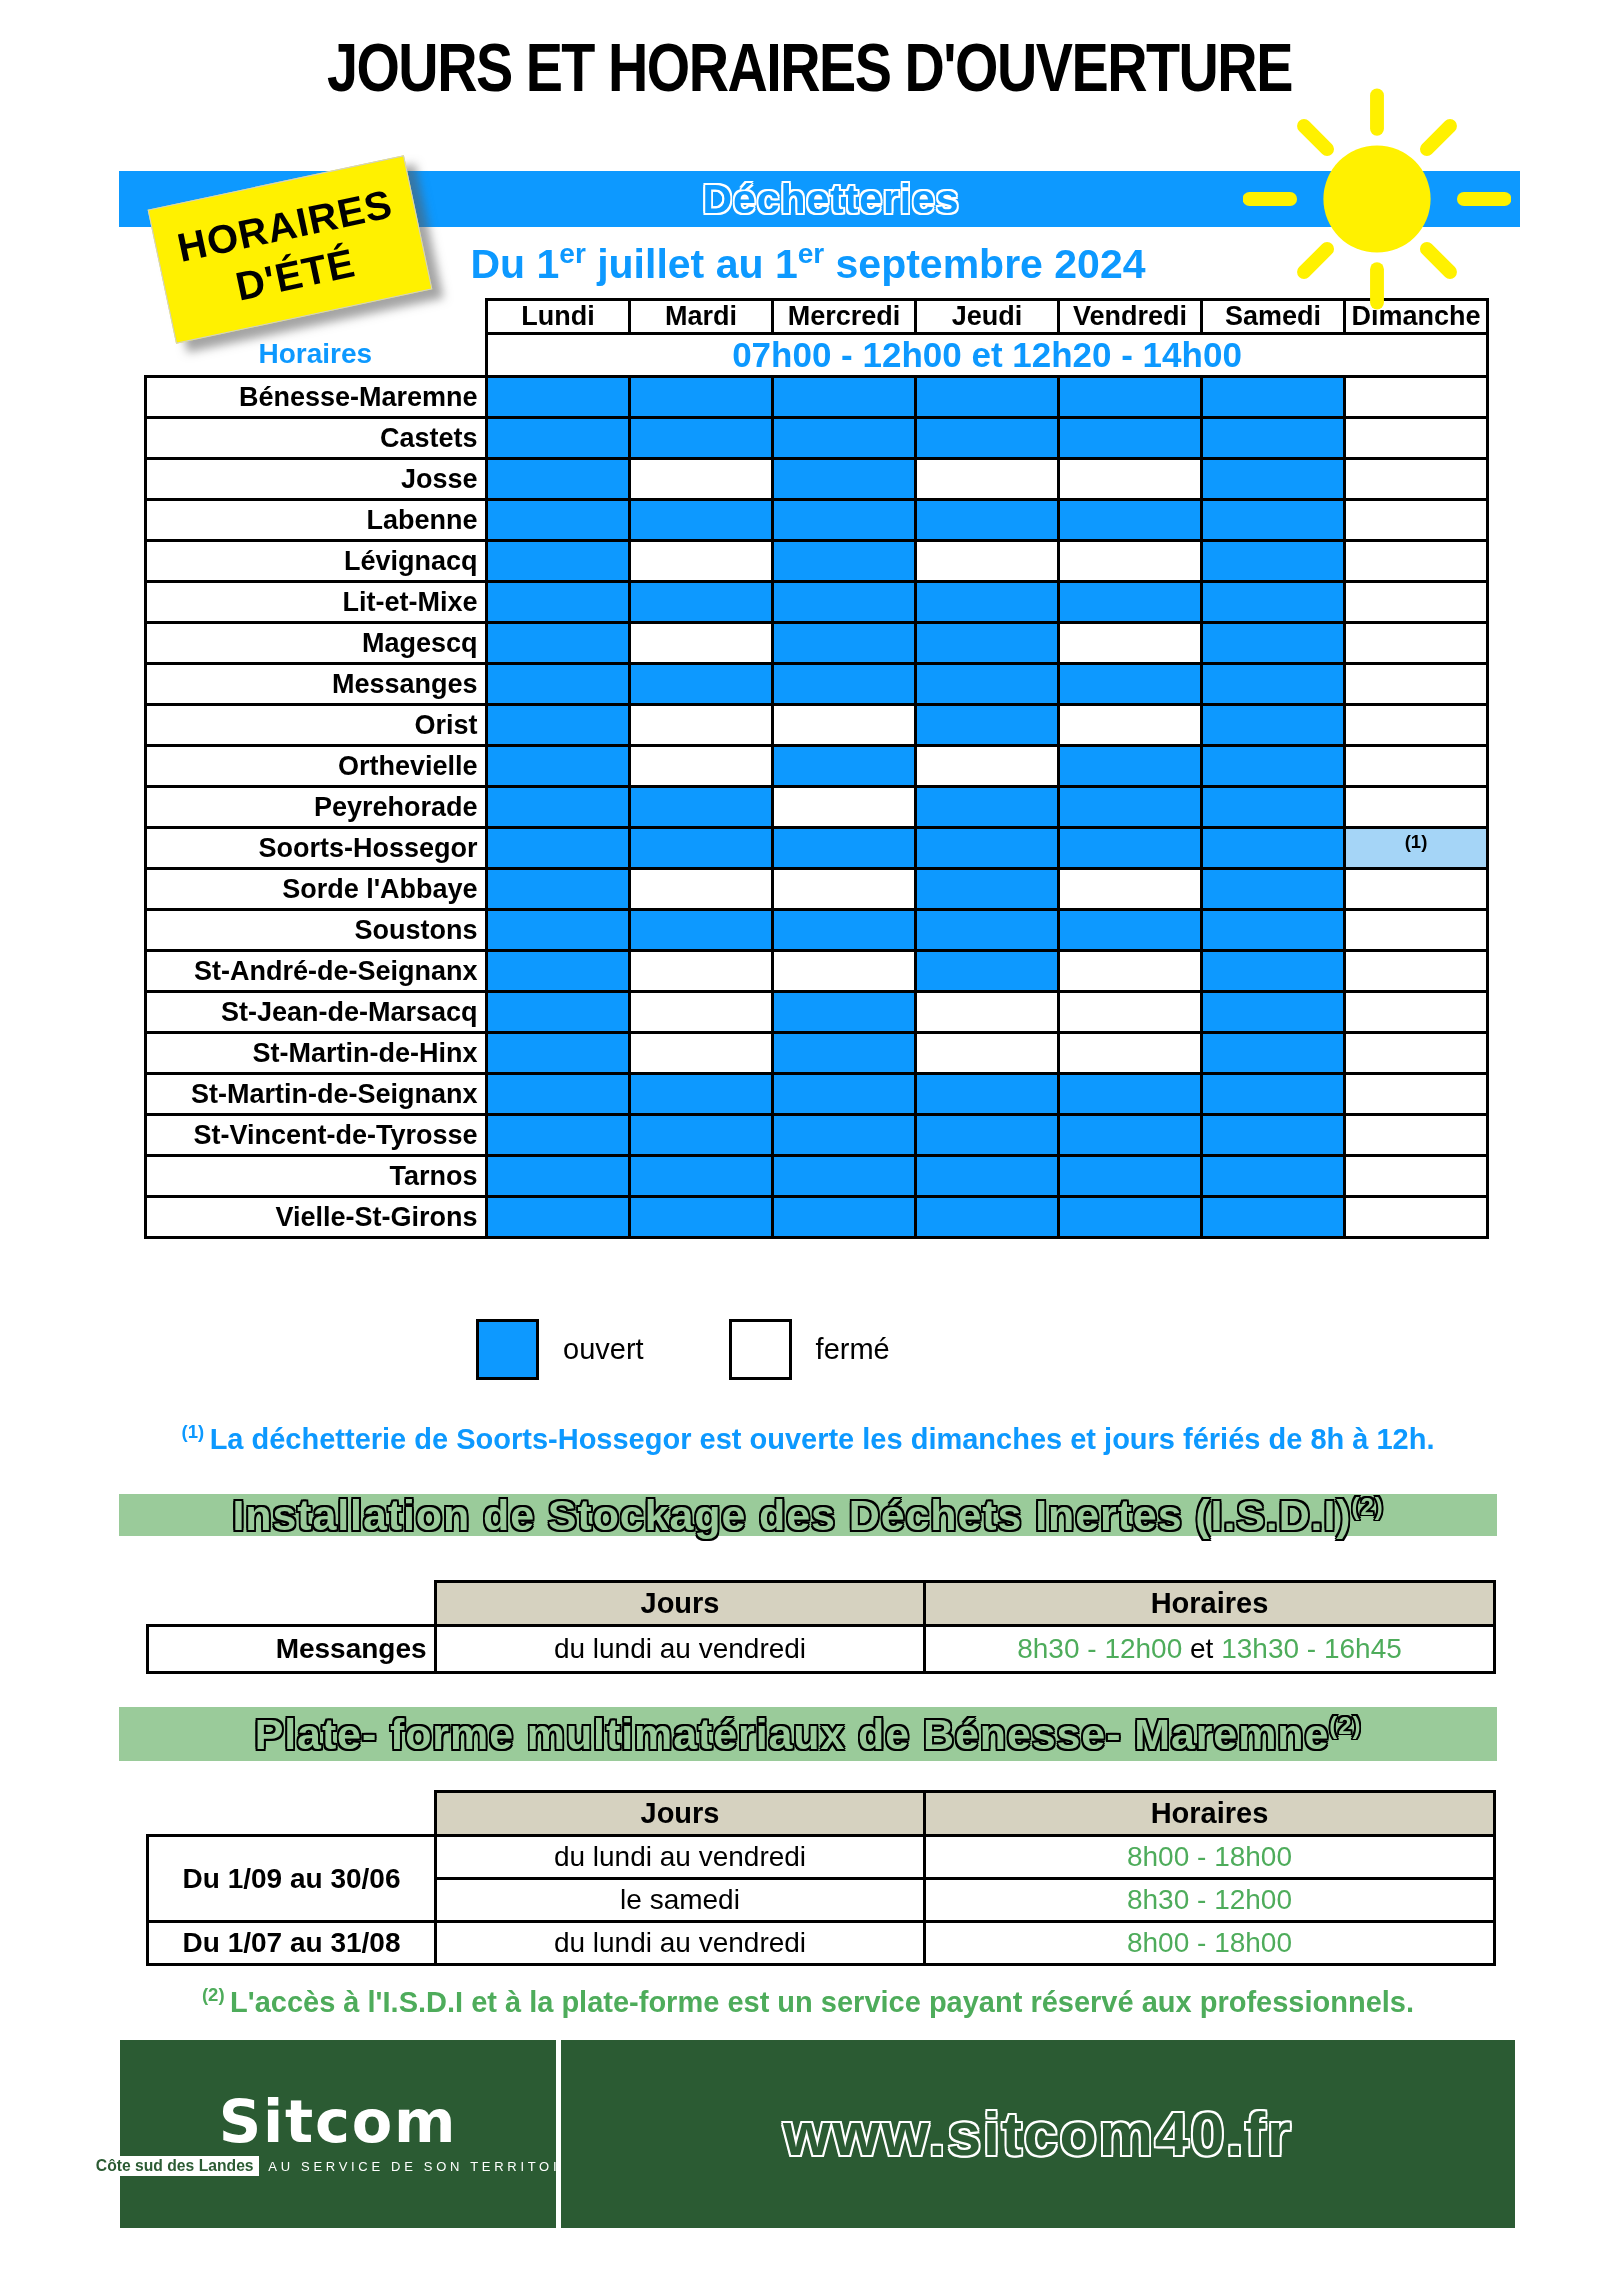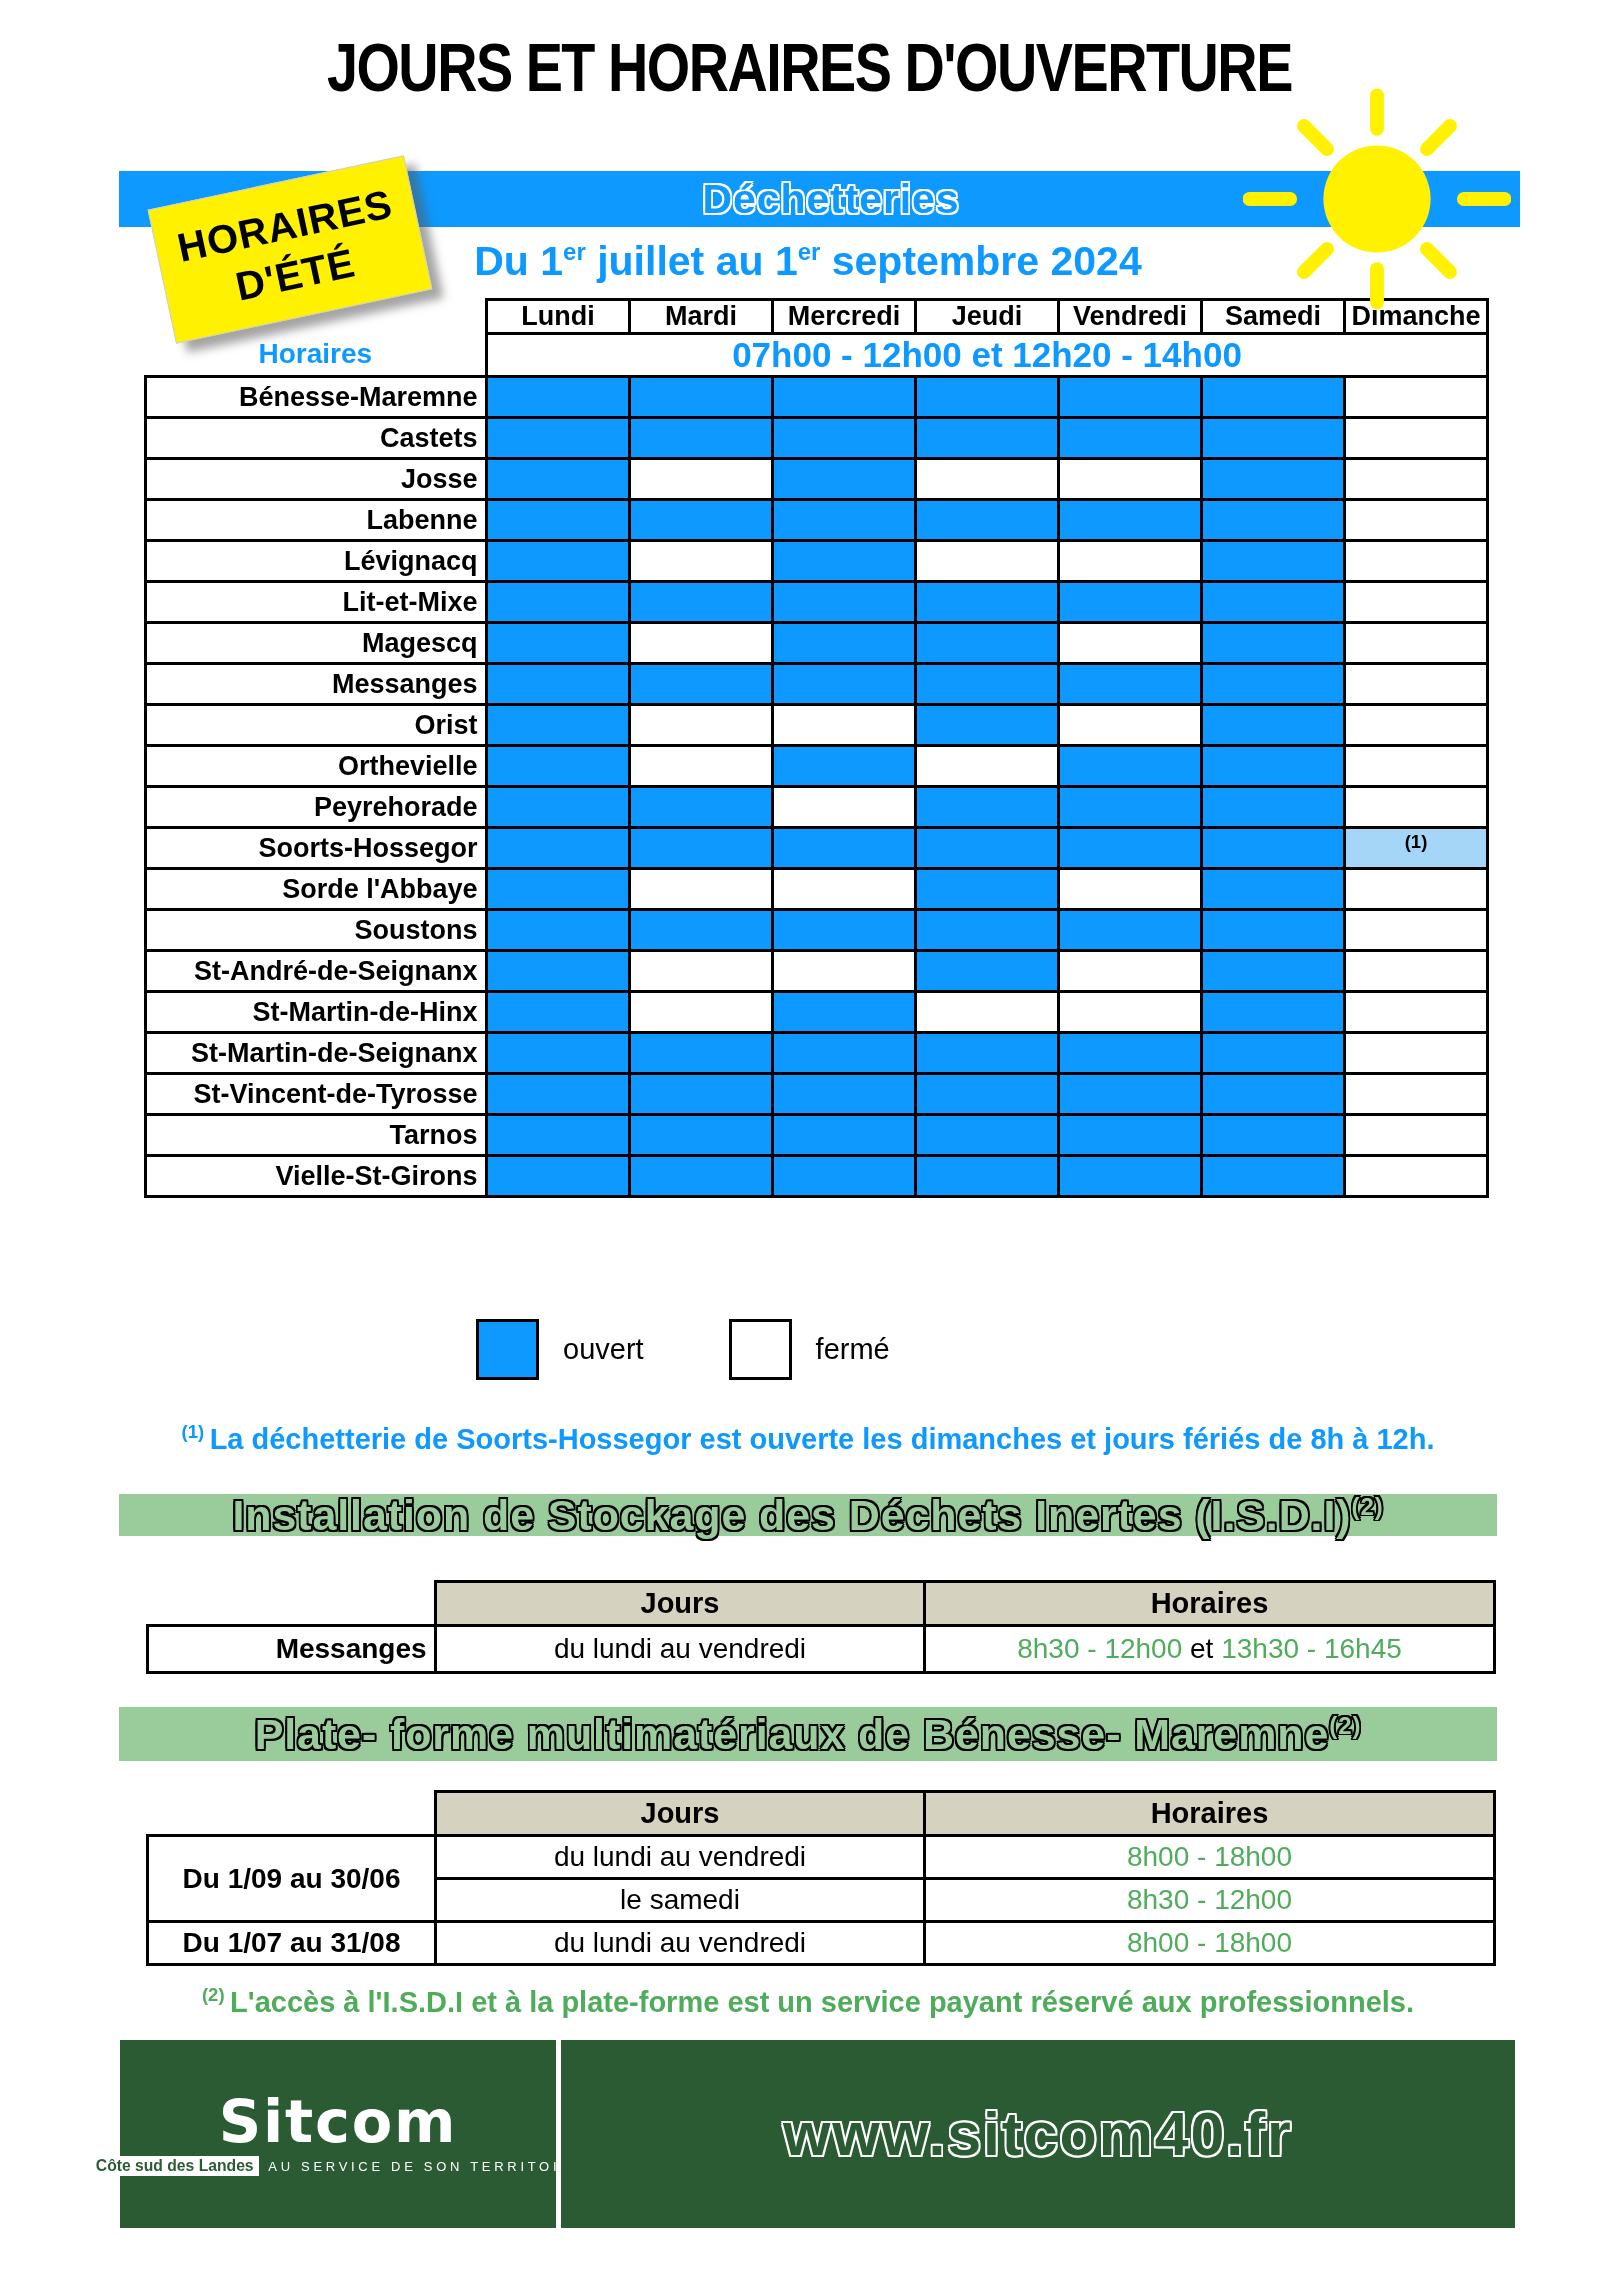--- a/index.html
+++ b/index.html
@@ -36,21 +36,21 @@
     transform:rotate(-12deg);box-shadow:9.2px 11px 9.2px rgba(90,90,90,.55);
     border:0.9px solid #cfcfcf;display:flex;flex-direction:column;align-items:center;
     justify-content:center;z-index:3;
   }
   .badge div{font-size:40px;font-weight:800;line-height:1.25;letter-spacing:0.9px;}
   .sun{position:absolute;left:1243px;top:65px;width:268px;height:268px;z-index:2;}
   .subtitle{
     position:absolute;left:119px;top:238px;width:1378px;text-align:center;
     color:var(--blue);font-size:41px;font-weight:700;z-index:2;
   }
-  .subtitle sup{font-size:24px;text-align:center;}
+  .subtitle sup{font-size:28px;text-align:center;}
   
   .main-table{
     position:absolute;left:144px;top:298px;border-collapse:collapse;table-layout:fixed;background:#fff;
   }
   .main-table td,.main-table th{border:3.7px solid #000;padding:0;}
   .main-table .nob{border:none;background:#fff;}
   .main-table th.day{height:29.5px;font-size:27px;font-weight:700;text-align:center;background:#fff;}
   .hor-label{color:var(--blue);font-size:28px;font-weight:700;text-align:center;}
   .time-cell{height:39px;font-size:35px;font-weight:700;color:var(--blue);text-align:center;background:#fff;}
   .main-table td.commune{
@@ -323,20 +323,30 @@
           <td class="commune">St-André-de-Seignanx</td>
           <td class="cell open"></td>
           <td class="cell closed"></td>
           <td class="cell closed"></td>
           <td class="cell open"></td>
           <td class="cell closed"></td>
           <td class="cell open"></td>
           <td class="cell closed"></td>
         </tr>
         <tr>
+          <td class="commune">St-Jean-de-Marsacq</td>
+          <td class="cell open"></td>
+          <td class="cell closed"></td>
+          <td class="cell open"></td>
+          <td class="cell closed"></td>
+          <td class="cell closed"></td>
+          <td class="cell open"></td>
+          <td class="cell closed"></td>
+        </tr>
+        <tr>
           <td class="commune">St-Martin-de-Hinx</td>
           <td class="cell open"></td>
           <td class="cell closed"></td>
           <td class="cell open"></td>
           <td class="cell closed"></td>
           <td class="cell closed"></td>
           <td class="cell open"></td>
           <td class="cell closed"></td>
         </tr>
         <tr>

